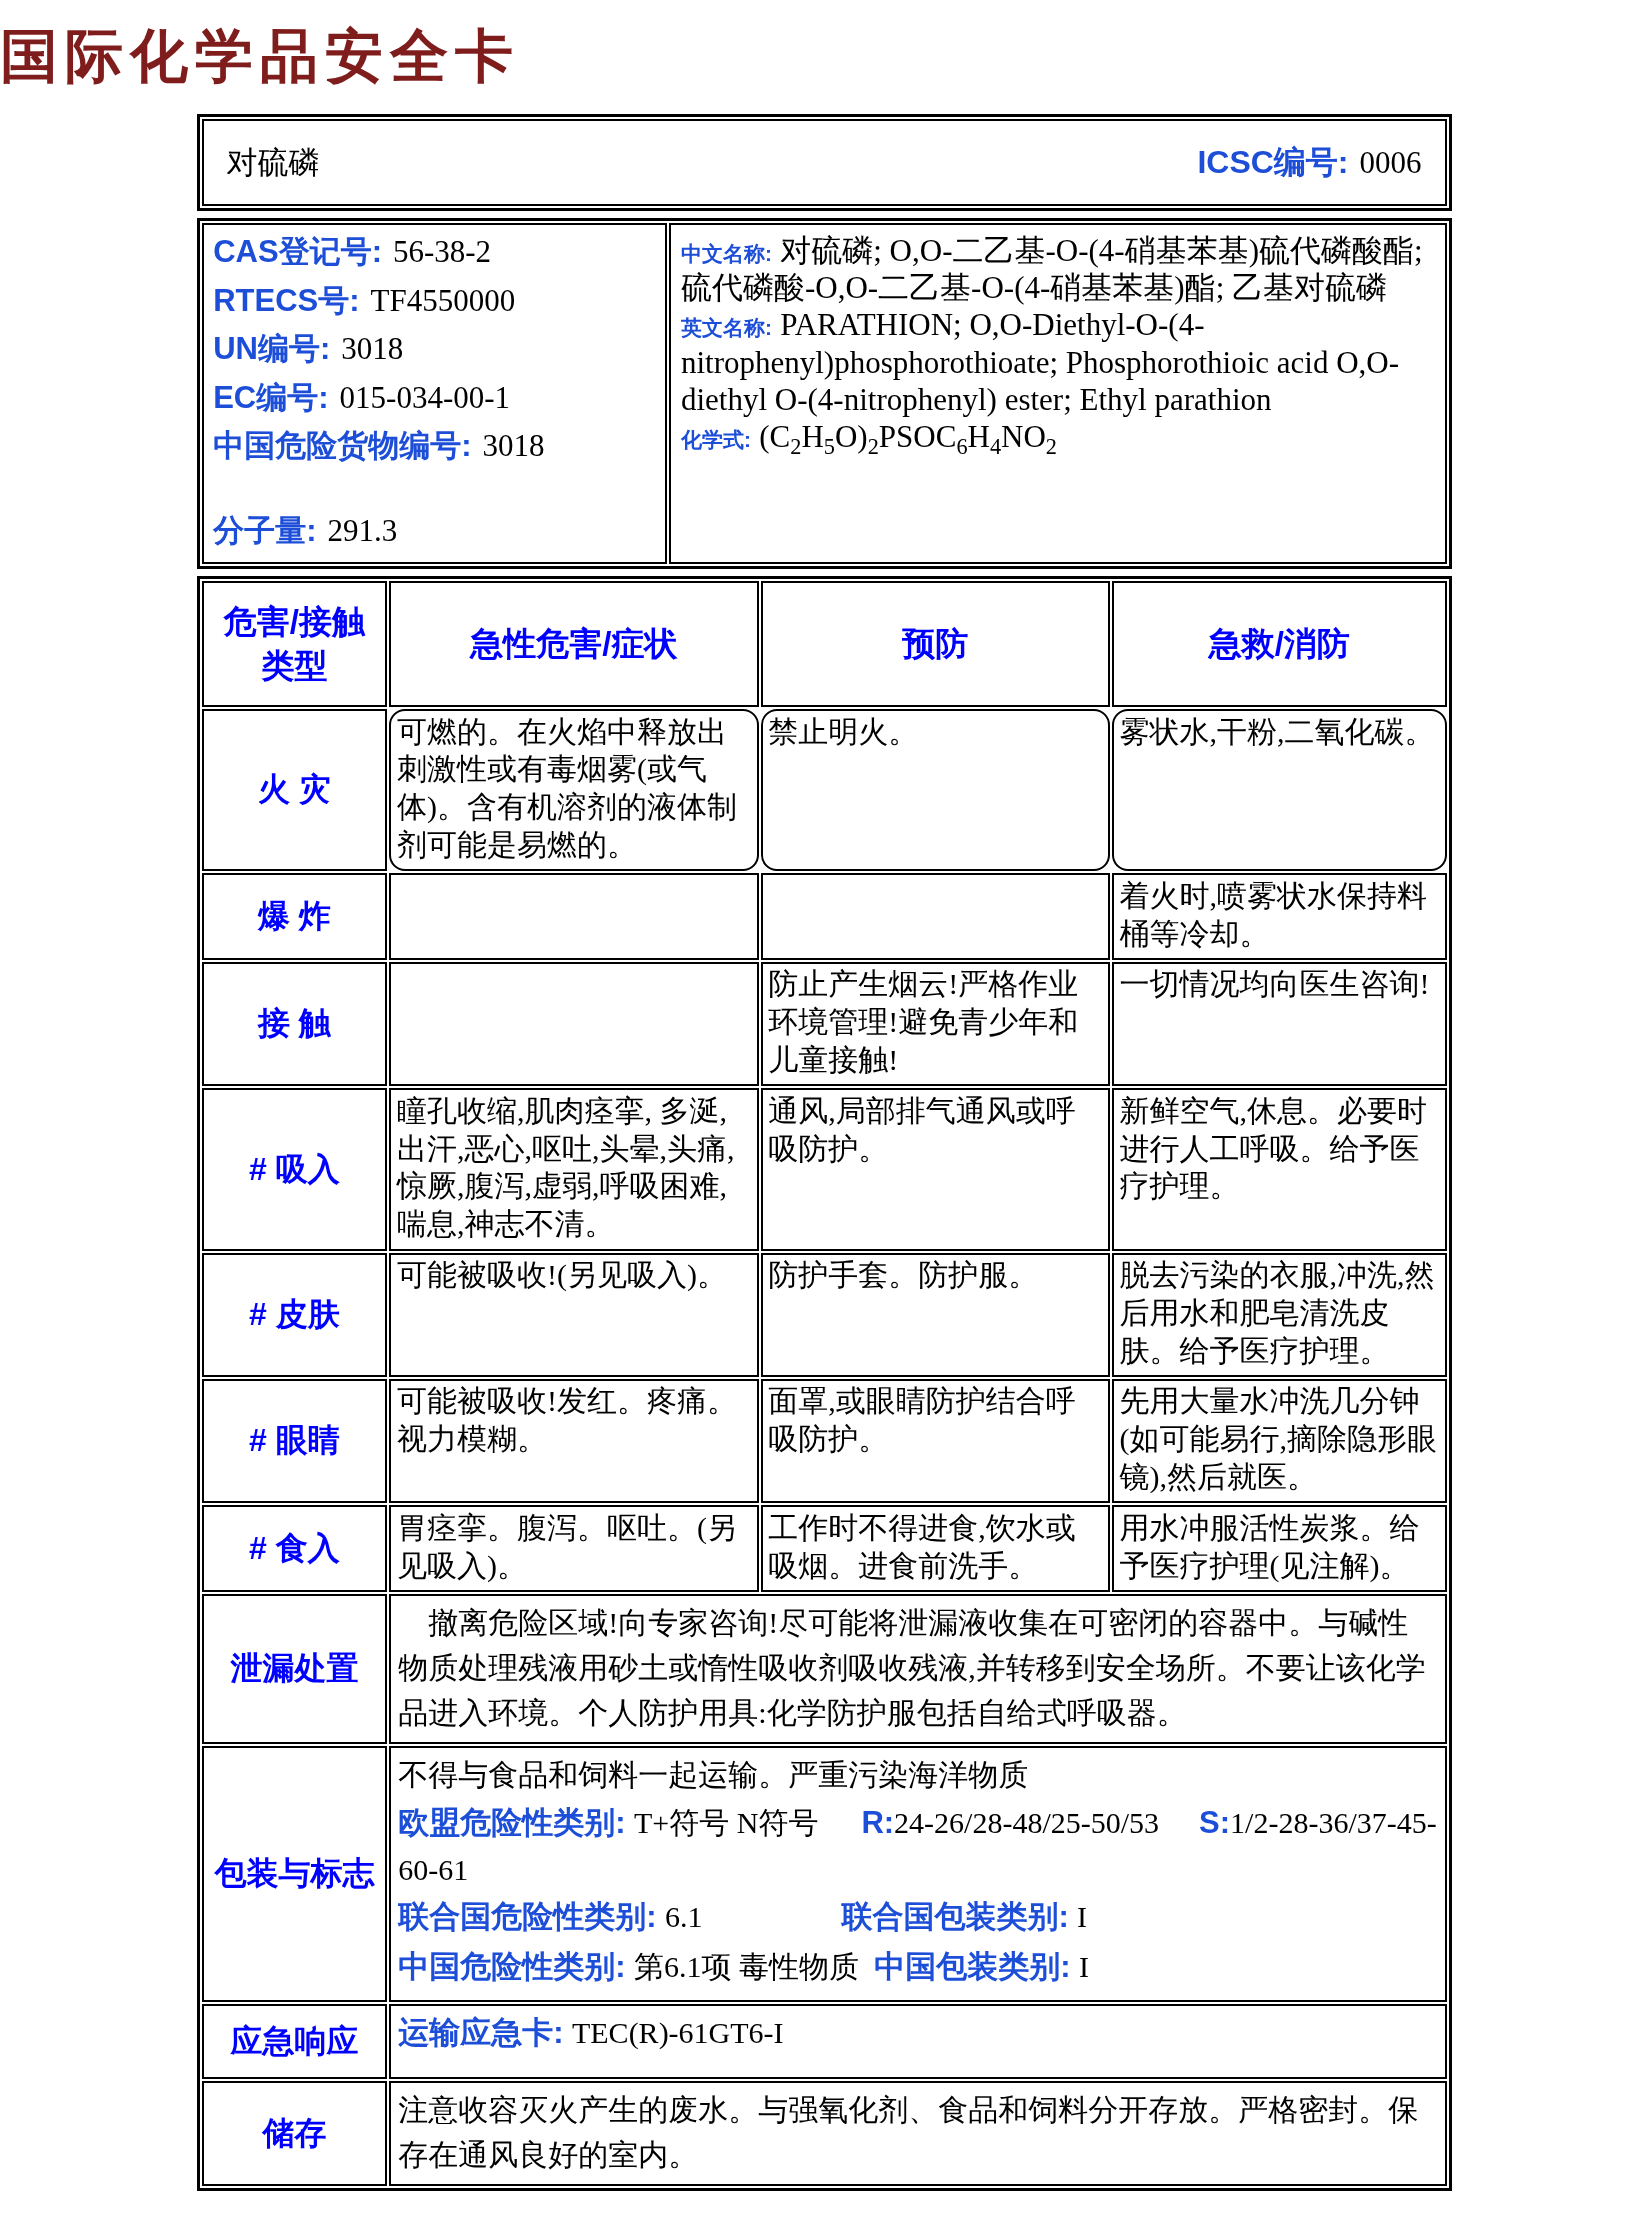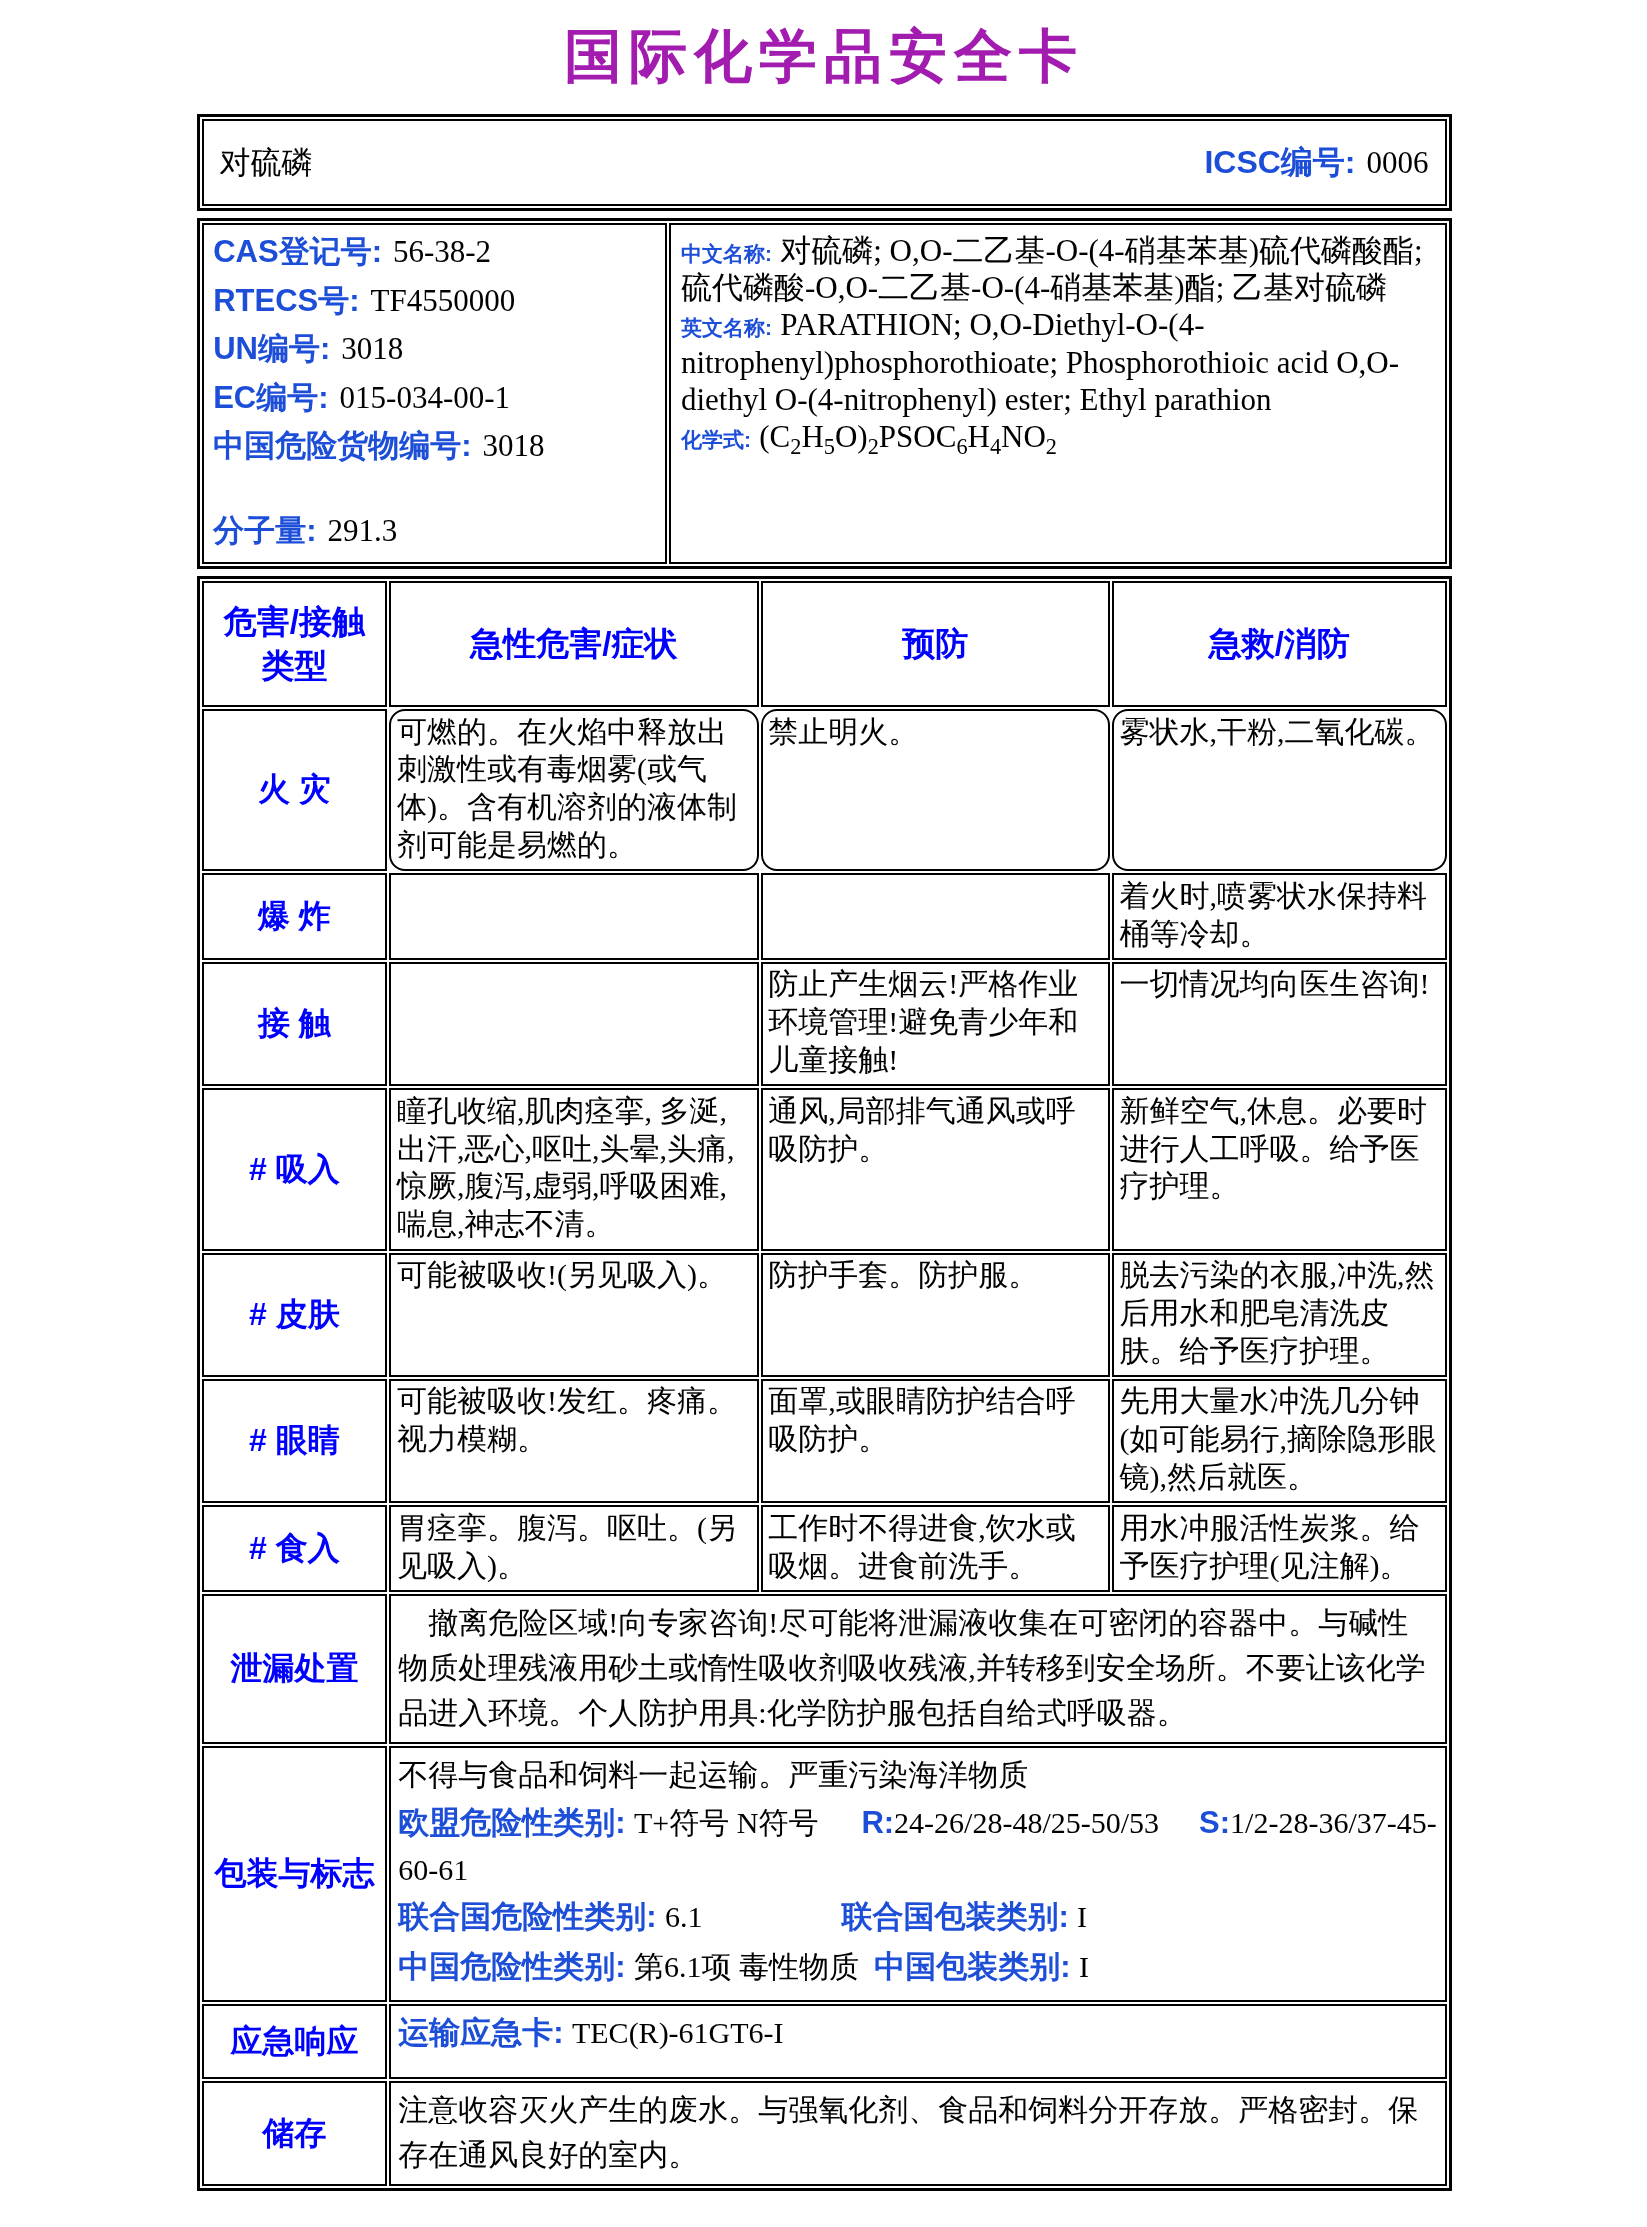--- a/index.html
+++ b/index.html
@@ -9,26 +9,25 @@
   }
   body {
     width: 1648px;
     height: 2227px;
     overflow: hidden;
     font-family: "Liberation Serif", "DejaVu Serif", serif;
     color: #000000;
   }
   .page-title {
     margin: 18px 0 18px 0;
-    text-align: center;
     font-family: "Liberation Sans", "DejaVu Sans", sans-serif;
     font-weight: 900;
     font-size: 58px;
     letter-spacing: 7px;
-    color: #a21caf;
+    color: #7f1d1d;
   }
   .wrap {
     width: 1255px;
     margin: 0 auto;
   }
   
   table.box {
     width: 100%;
     border: 3.5px solid #000;
     border-collapse: separate;
@@ -42,21 +41,21 @@
     background: #ffffff;
     font-weight: normal;
     text-align: left;
   }
   .lbl {
     font-family: "Liberation Sans", "DejaVu Sans", sans-serif;
     font-weight: bold;
     color: #1d4ed8;
   }
   
-  .t1-cell { padding: 7px 16px; }
+  .t1-cell { padding: 7px 23px; }
   .t1-inner {
     display: flex;
     justify-content: space-between;
     align-items: center;
     min-height: 69px;
     font-size: 31px;
   }
   .t1-inner .lbl { font-size: 32px; }
   .icsc-number { margin-left: 11px; font-size: 31px; }
   

